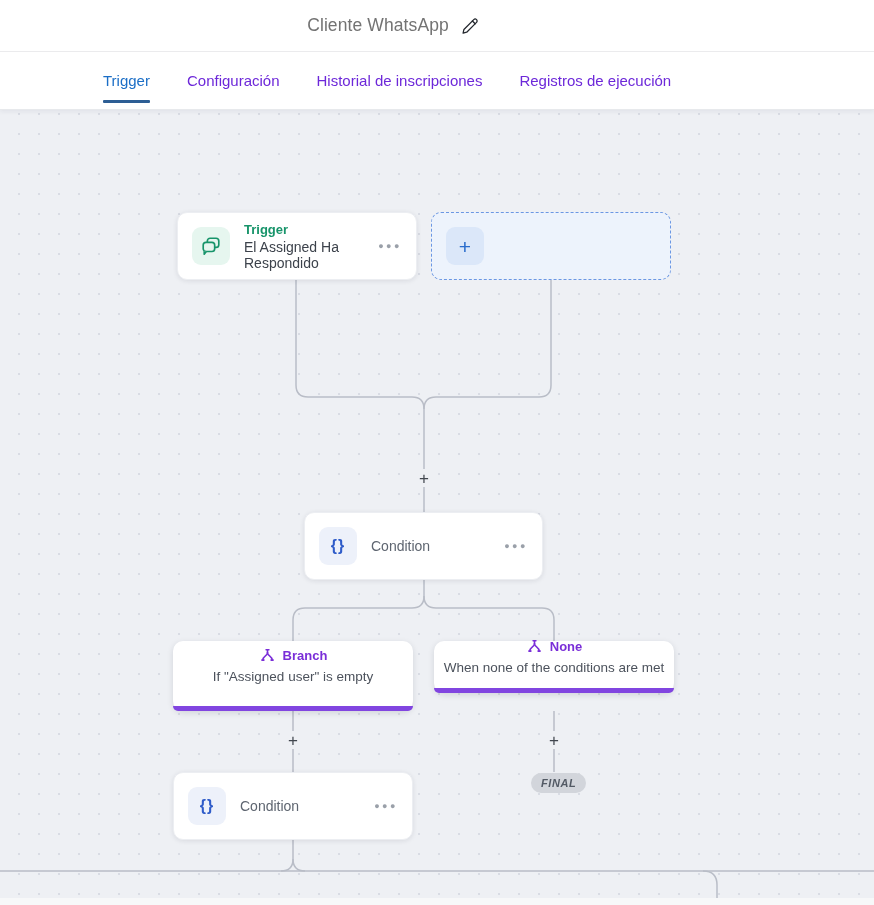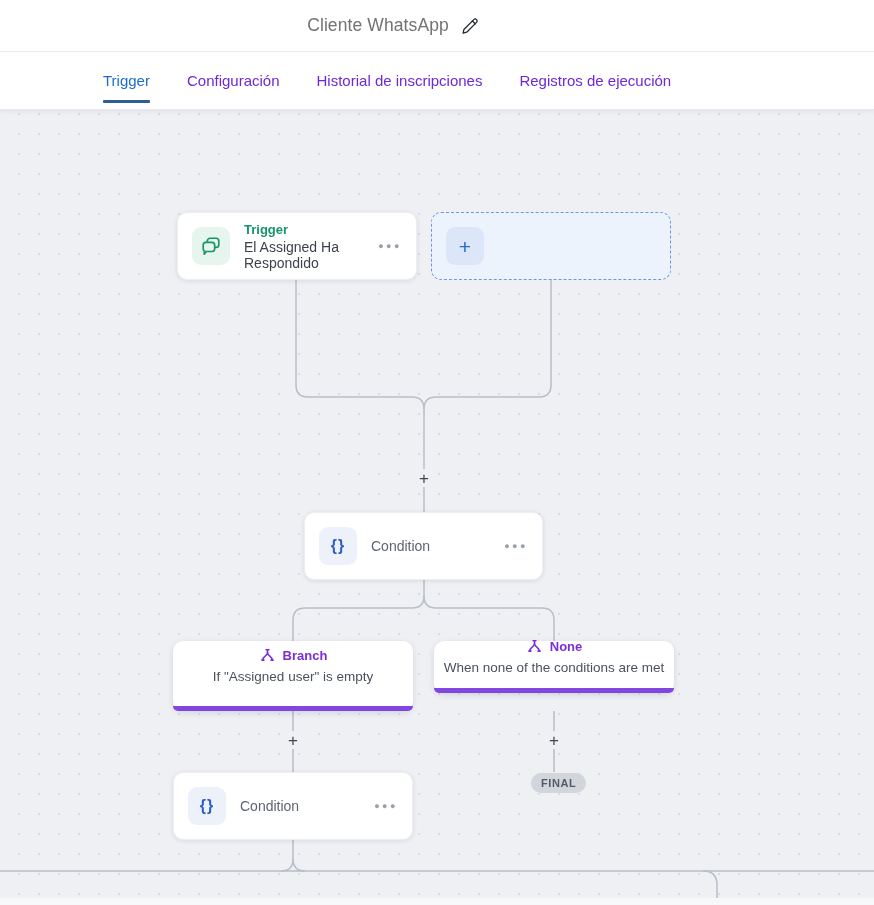--- a/index.html
+++ b/index.html
@@ -122,21 +122,21 @@
     background:#eef0f4;
     color:#41464e; font-size:17px; font-weight:400;
     display:flex; align-items:center; justify-content:center;
     line-height:1; cursor:pointer;
   }
 
   .final-badge {
     position:absolute; z-index:2;
     background:#d2d5db; color:#535a65;
     font-size:11px; font-weight:700; letter-spacing:.6px;
-    padding:4px 10px; border-radius:11px;
+    padding:4px 10px; border-radius:11px;font-style:italic;
   }
 
   .bottom-strip {
     position:absolute; left:0; right:0; bottom:0; height:7px;
     background:#f7f8f9; z-index:4;
   }
 </style>
 </head>
 <body>
 

